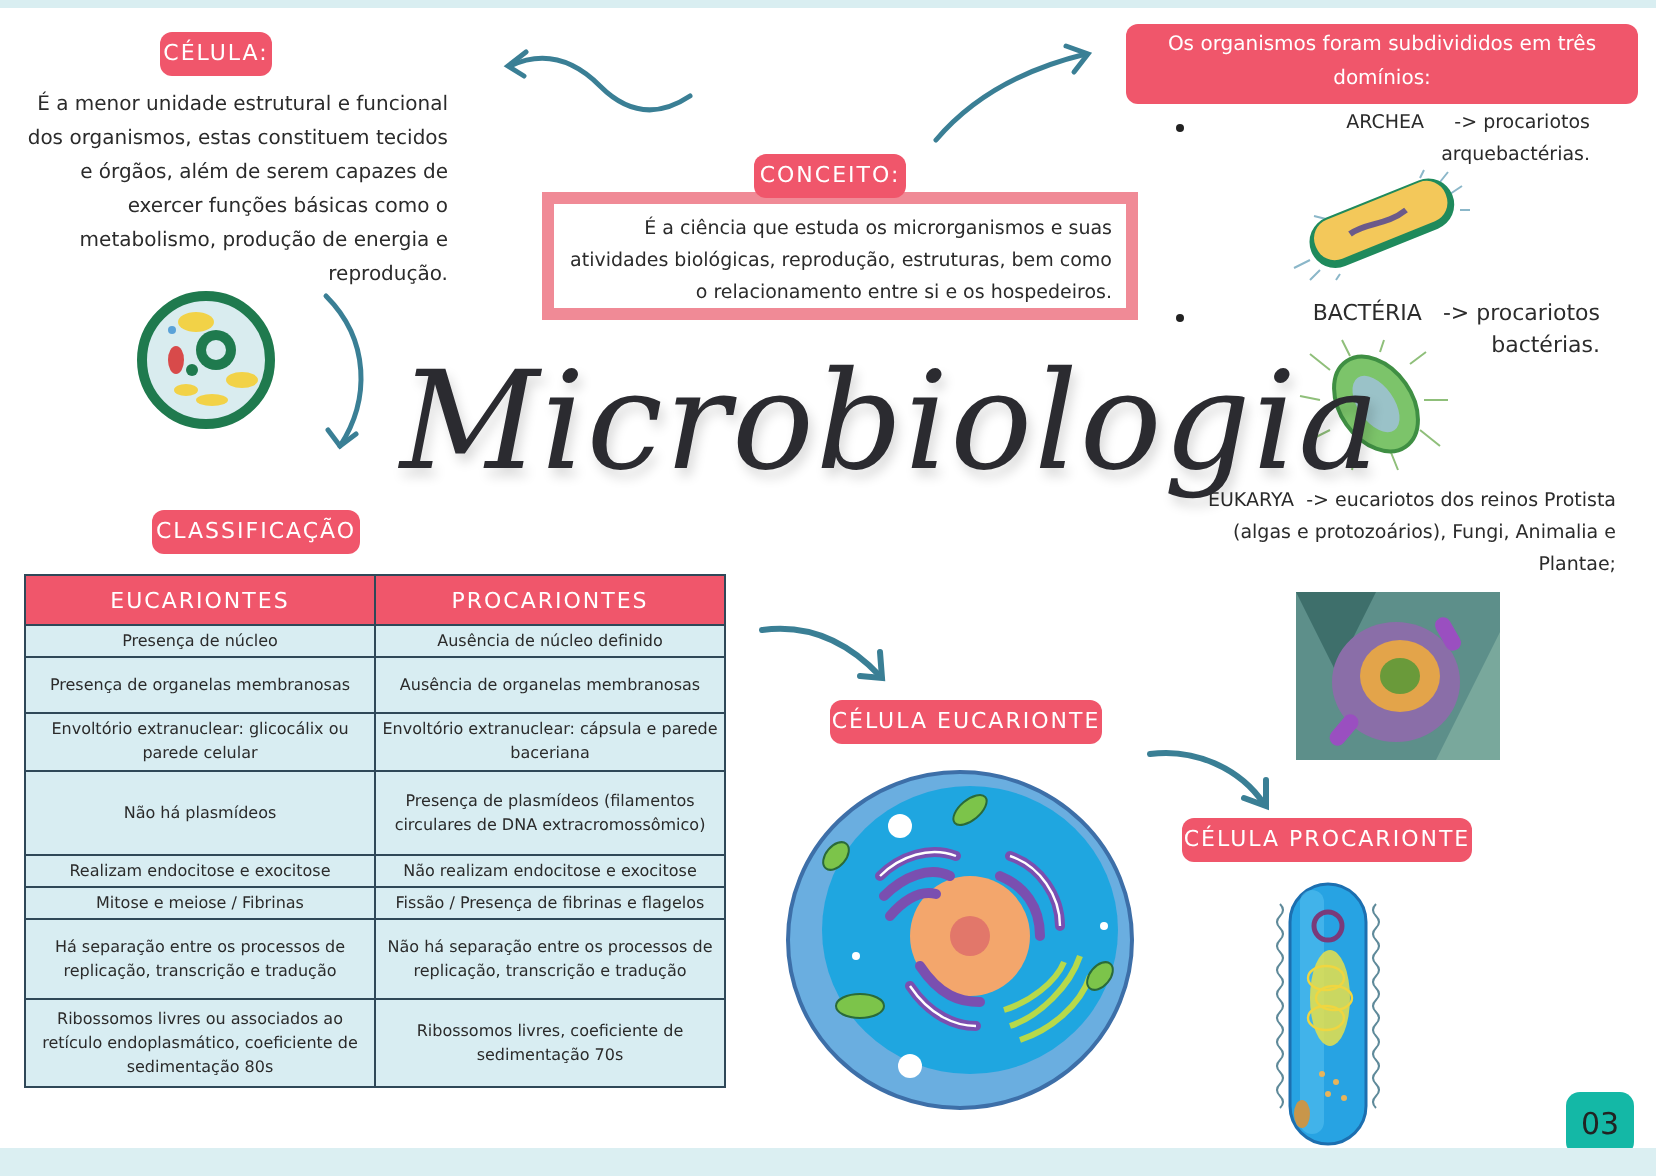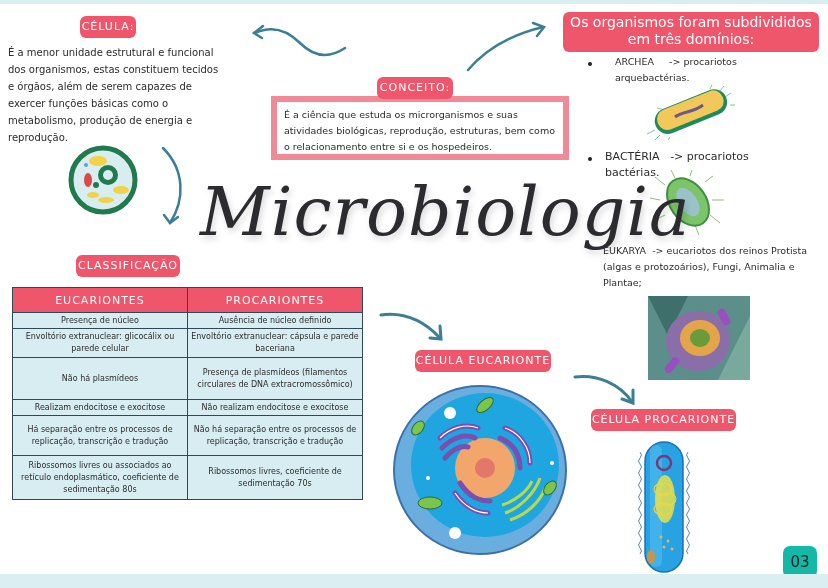--- a/index.html
+++ b/index.html
@@ -10,21 +10,21 @@
     color:#2a2a2a;
   }
   .topbar { position:absolute; left:0; top:0; width:828px; height:4px; background:#d9eef1; }
   .bottombar { position:absolute; left:0; bottom:0; width:828px; height:14px; background:#dbeff2; }
   .pill {
     position:absolute; background:#f0566b; color:#fff;
     border-radius:6px; text-align:center;
     font-family:"DejaVu Sans", sans-serif; letter-spacing:1px;
   }
   .body-text {
-    position:absolute; text-align:left; font-size:10px; line-height:17px; color:#2b2b2b;
+    position:absolute; text-align:right; font-size:10px; line-height:17px; color:#2b2b2b;
     font-family:"DejaVu Sans", sans-serif;
   }
   .title {
     position:absolute; left:200px; top:172px; width:400px; text-align:center;
     font-family:"DejaVu Serif", serif; font-style:italic;
     font-size:68px; color:#2b2b30; letter-spacing:1px;
     text-shadow:2px 4px 6px rgba(0,0,0,0.15);
   }
   .concept-box {
     position:absolute; left:271px; top:96px; width:298px; height:64px;
@@ -83,21 +83,21 @@
 
 <svg style="left:465px;top:20px;" width="85" height="55">
   <path d="M3 50 C 20 30, 45 15, 78 7" fill="none" stroke="#3a7f95" stroke-width="2.5" stroke-linecap="round"></path>
   <path d="M68 3 L79 7 L72 16" fill="none" stroke="#3a7f95" stroke-width="2.5" stroke-linecap="round"></path>
 </svg>
 
 <div class="concept-box"></div>
 <div class="pill" style="left:377px;top:77px;width:76px;height:22px;line-height:22px;font-size:11px;">CONCEITO:</div>
 <div class="body-text" style="left:284px;top:107px;width:272px;font-size:9.5px;line-height:16px;">É a ciência que estuda os microrganismos e suas atividades biológicas, reprodução, estruturas, bem como o relacionamento entre si e os hospedeiros.</div>
 
-<div class="pill" style="left:563px;top:12px;width:256px;height:40px;line-height:17px;font-size:14px;padding-top:2px;letter-spacing:0;box-sizing:border-box;padding-left:6px;padding-right:6px;">Os organismos foram subdivididos em três domínios:</div>
+<div class="pill" style="left:563px;top:12px;width:256px;height:40px;line-height:17px;font-size:10px;padding-top:2px;letter-spacing:0;box-sizing:border-box;padding-left:6px;padding-right:6px;">Os organismos foram subdivididos em três domínios:</div>
 
 <div class="bullet" style="left:588px;top:62px;"></div>
 <div class="body-text" style="left:615px;top:54px;width:180px;font-size:9.5px;line-height:16px;">
   <span>ARCHEA</span>&nbsp;&nbsp;&nbsp;&nbsp;
   <span>-&gt; procariotos arquebactérias.</span>
 </div>
 <svg style="left:645px;top:85px;" width="90" height="55" viewBox="0 0 90 55">
   <g stroke="#8bb7c9" stroke-width="1" fill="none">
     <path d="M10 45 l-8 4 M15 50 l-5 5 M25 52 l-2 3 M80 12 l6 -4 M75 6 l4 -5 M65 4 l2 -4 M20 25 l-8 -2 M85 20 l5 0"></path>
   </g>
@@ -143,31 +143,39 @@
     <tr>
       <th style="width:50%">EUCARIONTES</th>
       <th>PROCARIONTES</th>
     </tr>
   </thead>
   <tbody>
     <tr style="height:16px;">
       <td>Presença de núcleo</td>
       <td>Ausência de núcleo definido</td>
     </tr>
+    <tr style="height:28px;">
+      <td>Presença de organelas membranosas</td>
+      <td>Ausência de organelas membranosas</td>
+    </tr>
     <tr style="height:29px;">
       <td>Envoltório extranuclear: glicocálix ou parede celular</td>
       <td>Envoltório extranuclear: cápsula e parede baceriana</td>
     </tr>
     <tr style="height:42px;">
       <td>Não há plasmídeos</td>
       <td>Presença de plasmídeos (filamentos circulares de DNA extracromossômico)</td>
     </tr>
     <tr style="height:16px;">
       <td>Realizam endocitose e exocitose</td>
       <td>Não realizam endocitose e exocitose</td>
+    </tr>
+    <tr style="height:16px;">
+      <td>Mitose e meiose / Fibrinas</td>
+      <td>Fissão / Presença de fibrinas e flagelos</td>
     </tr>
     <tr style="height:40px;">
       <td>Há separação entre os processos de replicação, transcrição e tradução</td>
       <td>Não há separação entre os processos de replicação, transcrição e tradução</td>
     </tr>
     <tr style="height:44px;">
       <td>Ribossomos livres ou associados ao retículo endoplasmático, coeficiente de sedimentação 80s</td>
       <td>Ribossomos livres, coeficiente de sedimentação 70s</td>
     </tr>
   </tbody>

